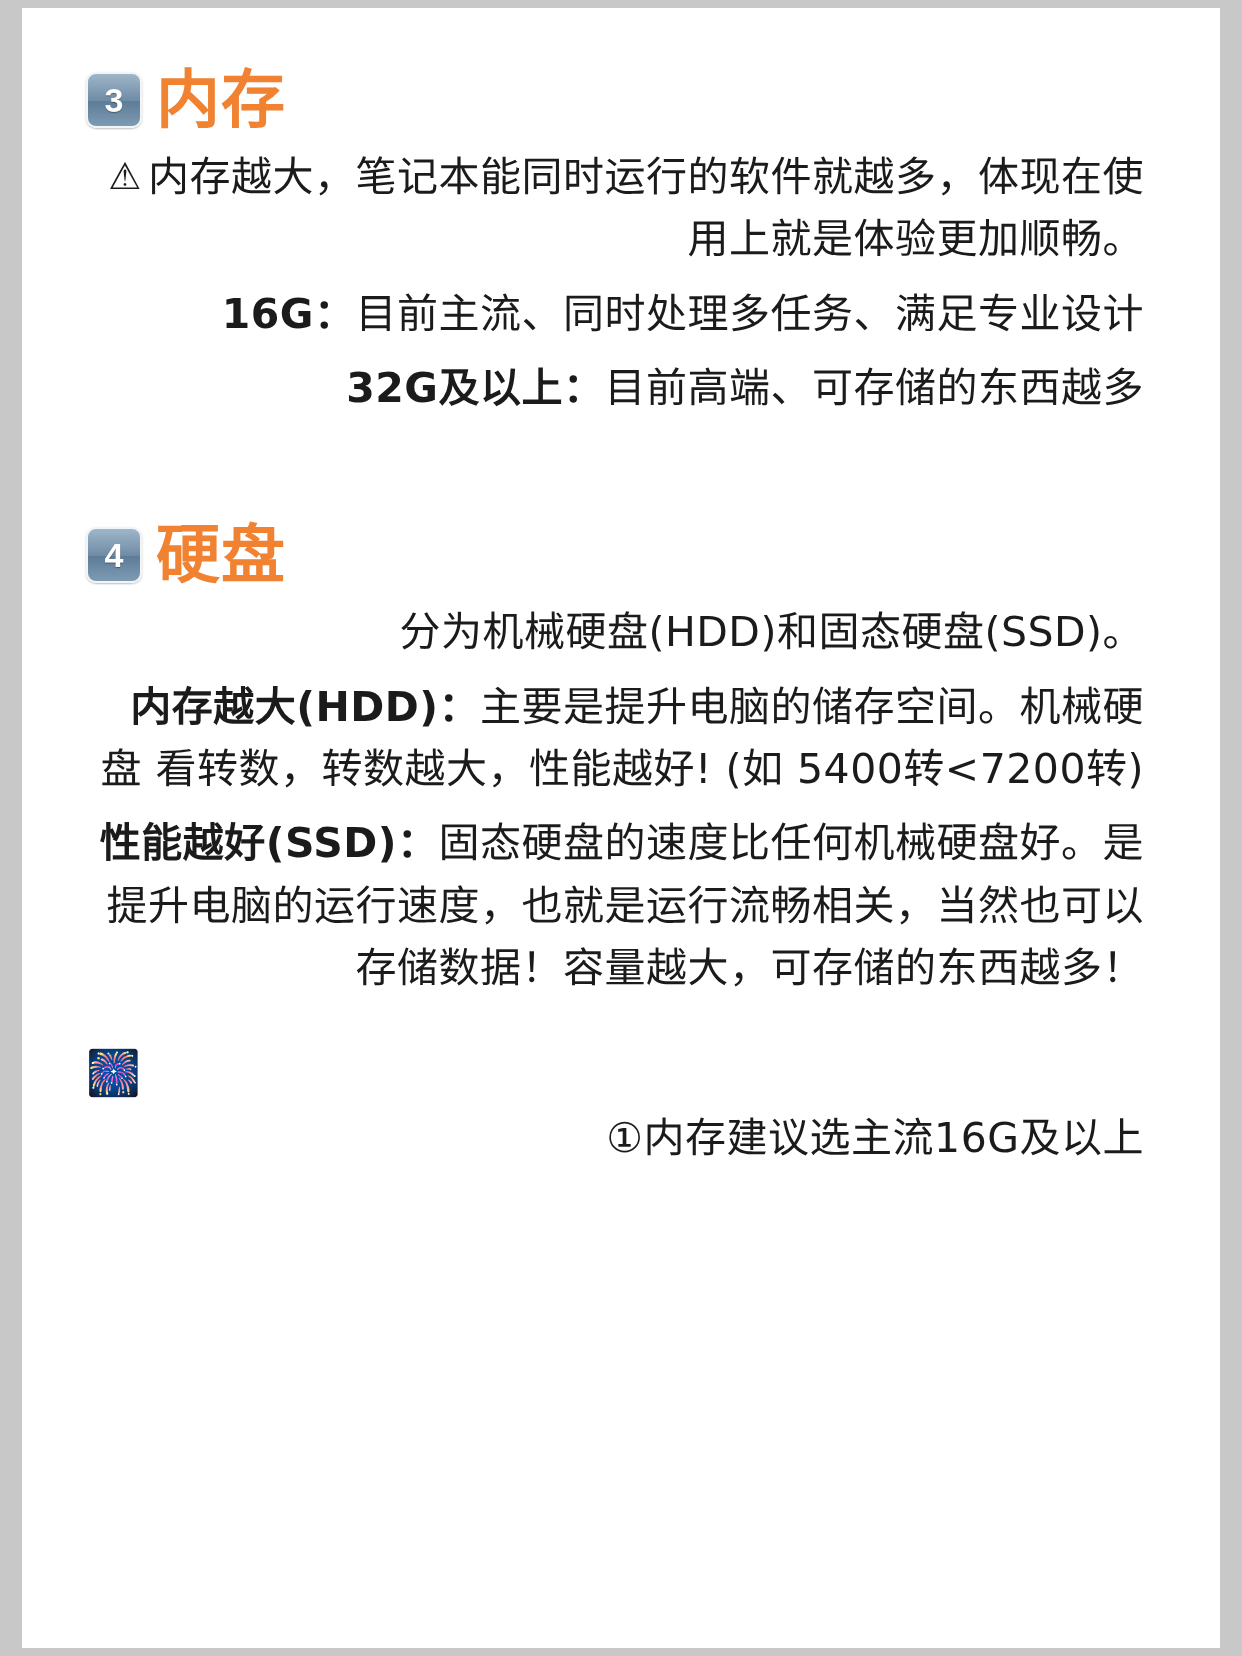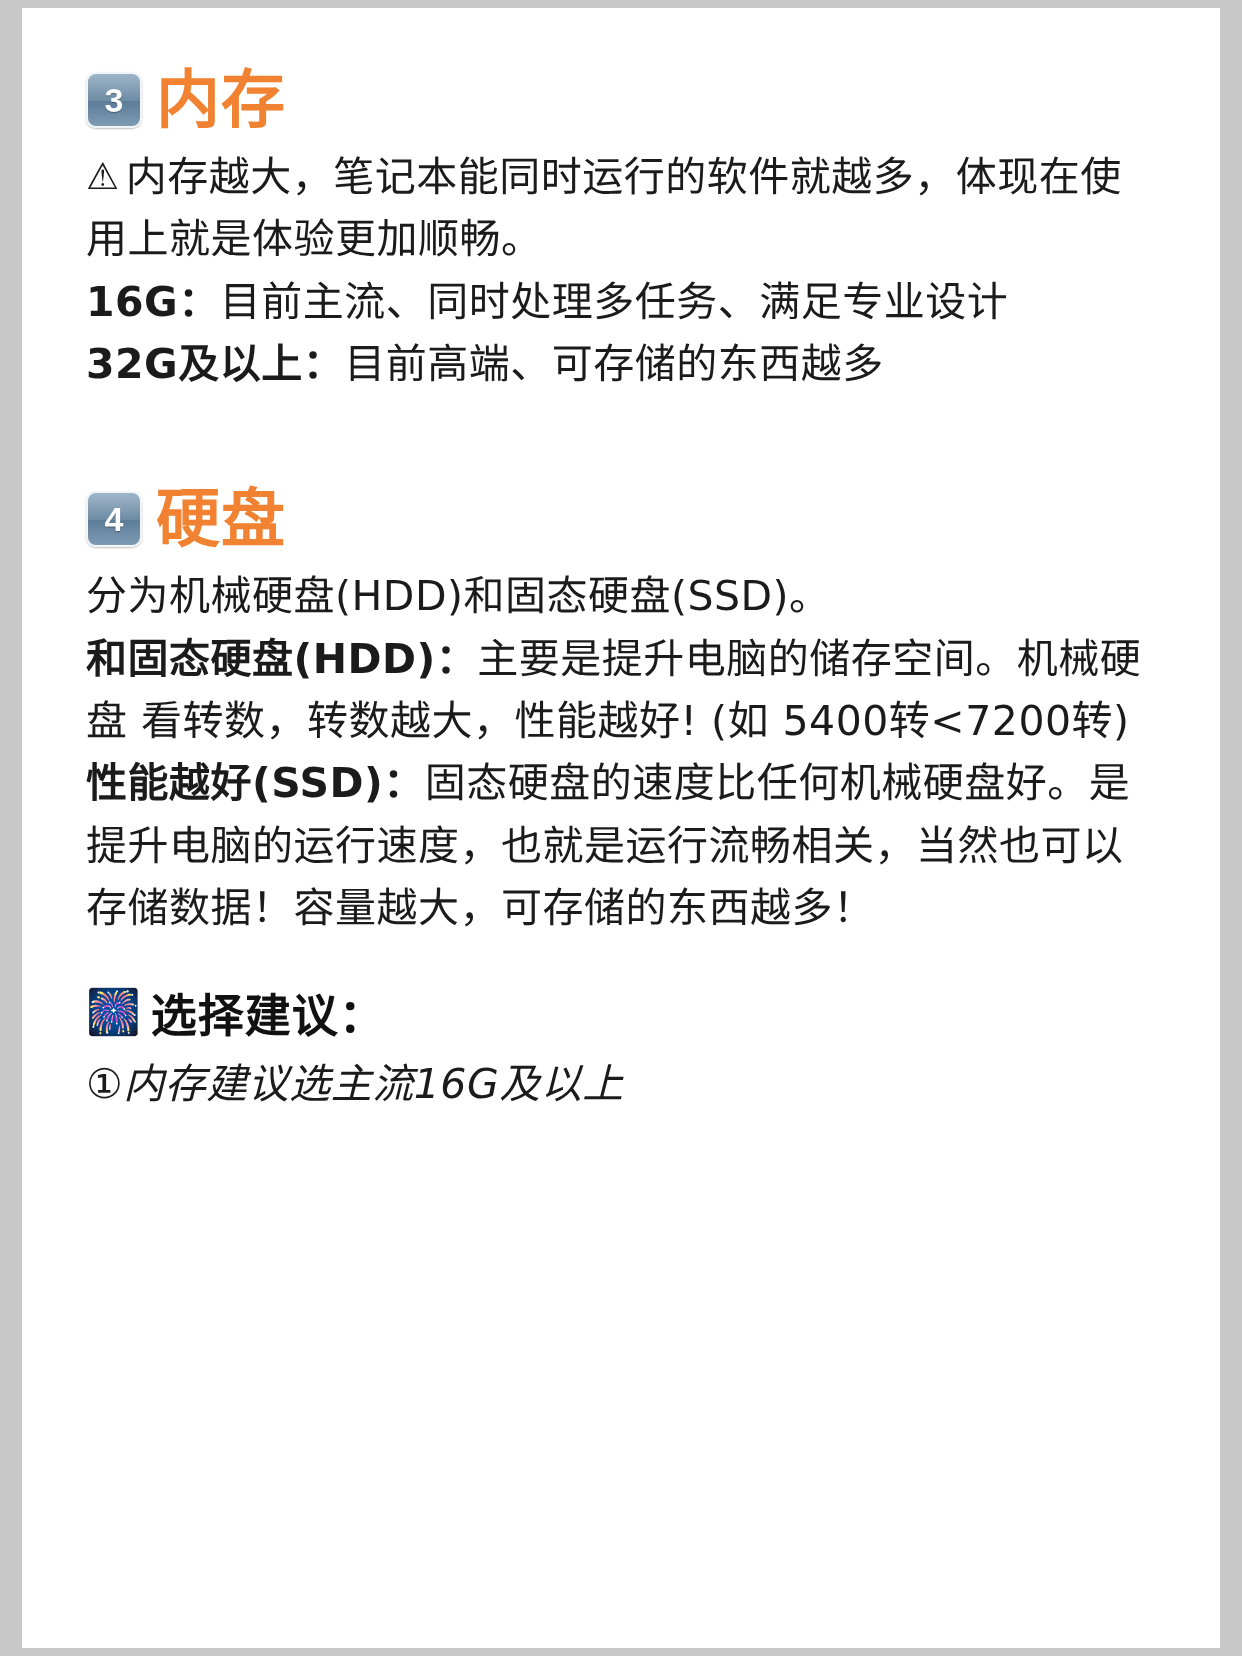--- a/index.html
+++ b/index.html
@@ -53,22 +53,23 @@
     font-size: 64px;
     font-weight: bold;
     color: #f08232;
     letter-spacing: 1px;
     line-height: 1;
   }
   .para {
     font-size: 41px;
     line-height: 1.52;
     color: #1b1b1b;
-    margin: 0;
+    margin: 12px;
     letter-spacing: 0.5px;
+    text-align: right;
   }
   .warn {
     font-size: 37px;
     vertical-align: 2px;
     margin-right: 6px;
   }
   .gap-mid { height: 92px; }
   .gap-sub { height: 40px; }
   .advice-head {
     display: flex;
@@ -79,21 +80,21 @@
   .advice-icon {
     font-size: 44px;
     line-height: 1;
   }
   .advice-title {
     font-size: 46px;
     font-weight: bold;
     color: #111111;
     letter-spacing: 1px;
   }
-  .advice-list .para { margin-bottom: 0; font-style: italic; }
+  .advice-list .para { margin-bottom: 0; }
 </style>
 </head>
 <body>
 
 <div class="page">
 
   <div class="section">
     <div class="section-head">
       <span class="num-badge">3</span>
       <span class="section-title">内存</span>
@@ -111,32 +112,31 @@
 
   <div class="gap-mid"></div>
 
   <div class="section">
     <div class="section-head">
       <span class="num-badge">4</span>
       <span class="section-title">硬盘</span>
     </div>
     <p class="para">分为机械硬盘(HDD)和固态硬盘(SSD)。</p>
     <p class="para">
-      <b>和固态硬盘(HDD)：</b><span>主要是提升电脑的储存空间。机械硬盘 看转数，转数越大，性能越好! (如 5400转&lt;7200转)</span>
+      <b>内存越大(HDD)：</b><span>主要是提升电脑的储存空间。机械硬盘 看转数，转数越大，性能越好! (如 5400转&lt;7200转)</span>
     </p>
     <p class="para">
       <b>性能越好(SSD)：</b><span>固态硬盘的速度比任何机械硬盘好。是提升电脑的运行速度，也就是运行流畅相关，当然也可以存储数据！容量越大，可存储的东西越多！</span>
     </p>
   </div>
 
   <div class="gap-sub"></div>
 
   <div class="section">
     <div class="advice-head">
       <span class="advice-icon">🎆</span>
-      <span class="advice-title">选择建议：</span>
     </div>
     <div class="advice-list">
       <p class="para">①内存建议选主流16G及以上</p>
     </div>
   </div>
 
 </div>
 
 </body></html>

